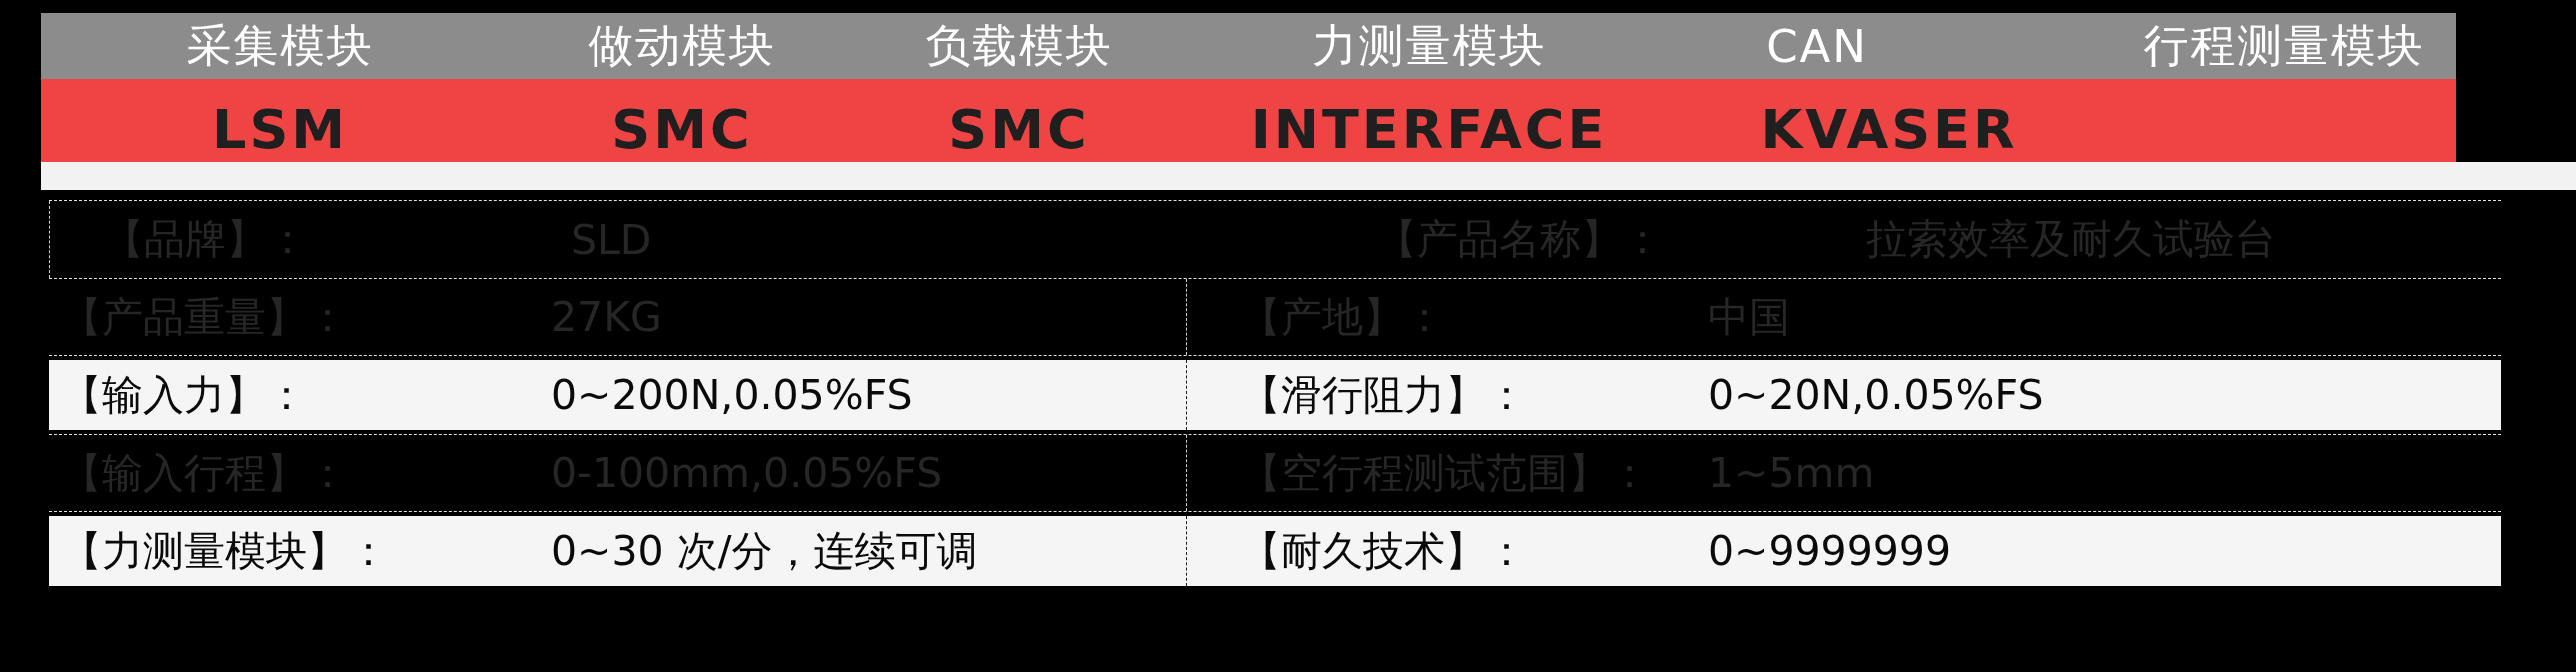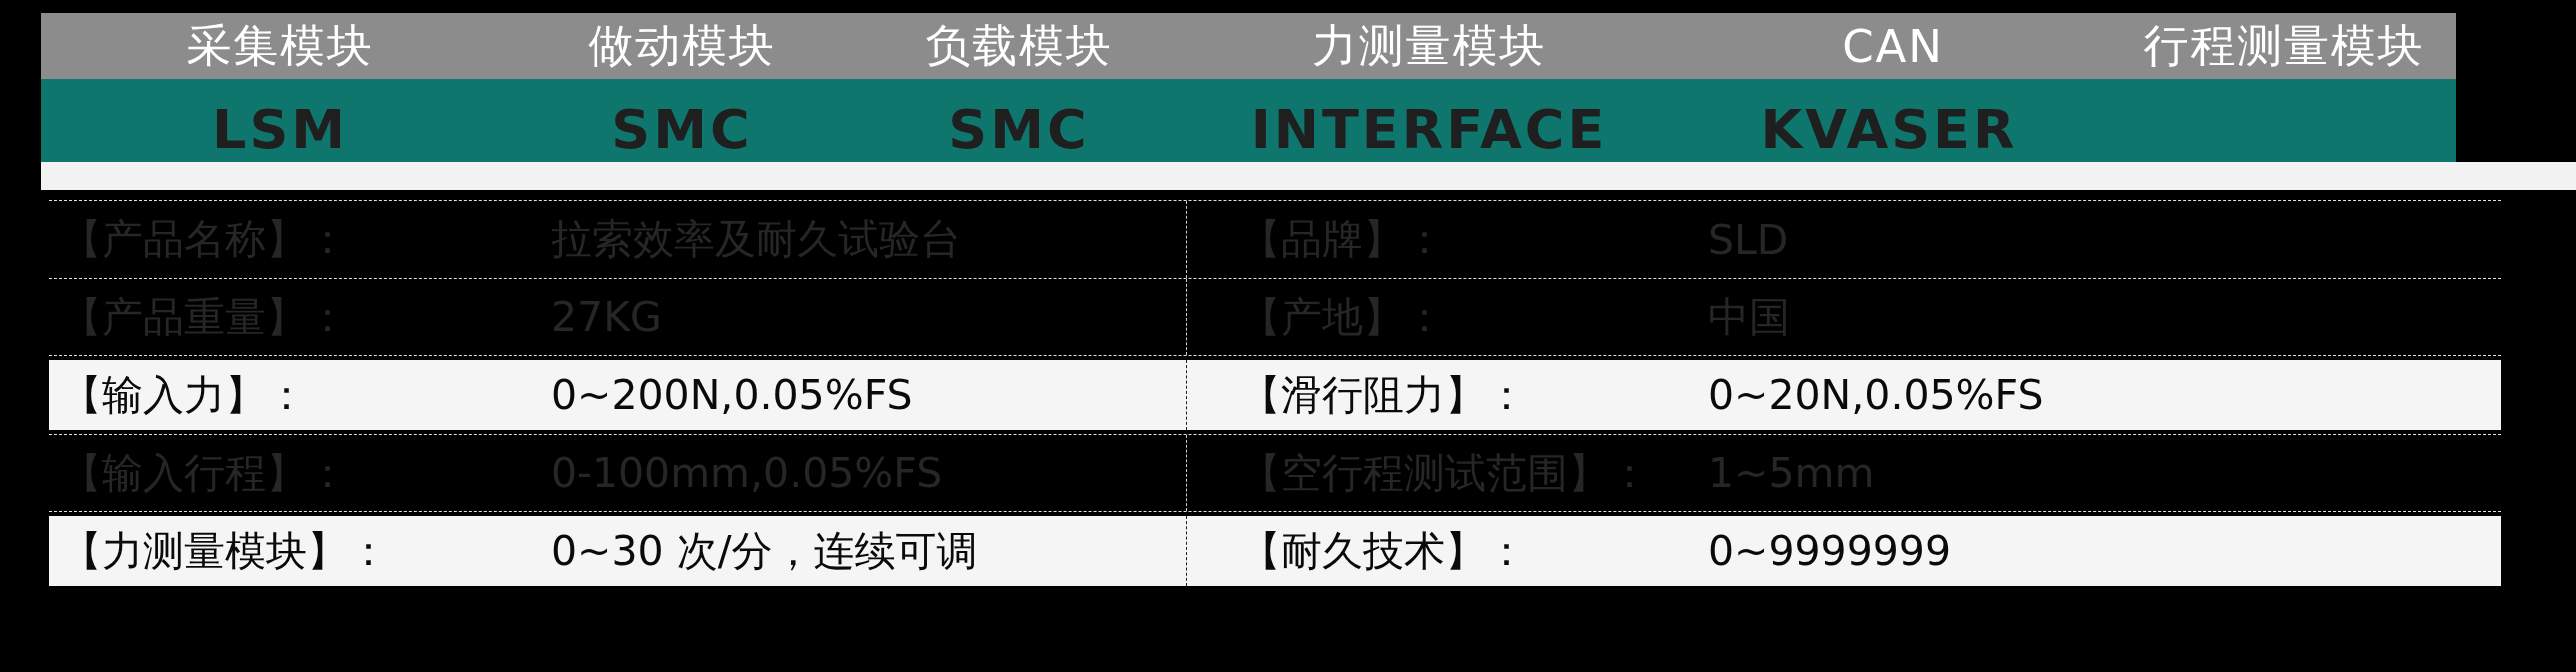--- a/index.html
+++ b/index.html
@@ -29,21 +29,21 @@
     font-size: 45px;
     letter-spacing: 1.8px;
     white-space: nowrap;
   }
 
   
   .brands-row {
     position: absolute;
     left: 41px; top: 79px;
     width: 2415px; height: 99px;
-    background: #0f766e;
+    background: #ef4444;
   }
   .bcol {
     position: absolute; top: 50%;
     transform: translate(-50%, -50%);
     color: #1f1f1f;
     font-size: 54px;
     font-weight: bold;
     letter-spacing: 3px;
     white-space: nowrap;
   }
@@ -94,44 +94,44 @@
 </head>
 <body>
 
 <div class="stage">
 
   <div class="header-bar">
     <span class="hcol" style="left:239px">采集模块</span>
     <span class="hcol" style="left:978px">负载模块</span>
     <span class="hcol" style="left:641px">做动模块</span>
     <span class="hcol" style="left:1388px">力测量模块</span>
-    <span class="hcol" style="left:1852px">CAN</span>
+    <span class="hcol" style="left:1776px">CAN</span>
     <span class="hcol" style="left:2243px">行程测量模块</span>
   </div>
 
   <div class="brands-row">
     <span class="bcol" style="left:239px">LSM</span>
     <span class="bcol" style="left:641px">SMC</span>
     <span class="bcol" style="left:978px">SMC</span>
     <span class="bcol" style="left:1388px">INTERFACE</span>
     <span class="bcol" style="left:1848px">KVASER</span>
   </div>
 
   <div class="separator"></div>
 
   <div class="spec-table">
 
     <div class="row row--dark bt">
+      <div class="half right">
+        <span class="label">【品牌】：</span>
+        <span class="value">SLD</span>
+      </div>
       <div class="half left">
         <span class="label">【产品名称】：</span>
         <span class="value">拉索效率及耐久试验台</span>
-      </div>
-      <div class="half right">
-        <span class="label">【品牌】：</span>
-        <span class="value">SLD</span>
       </div>
     </div>
 
     <div class="row row--dark bt bb">
       <div class="half left">
         <span class="label">【产品重量】：</span>
         <span class="value">27KG</span>
       </div>
       <div class="half right">
         <span class="label">【产地】：</span>

